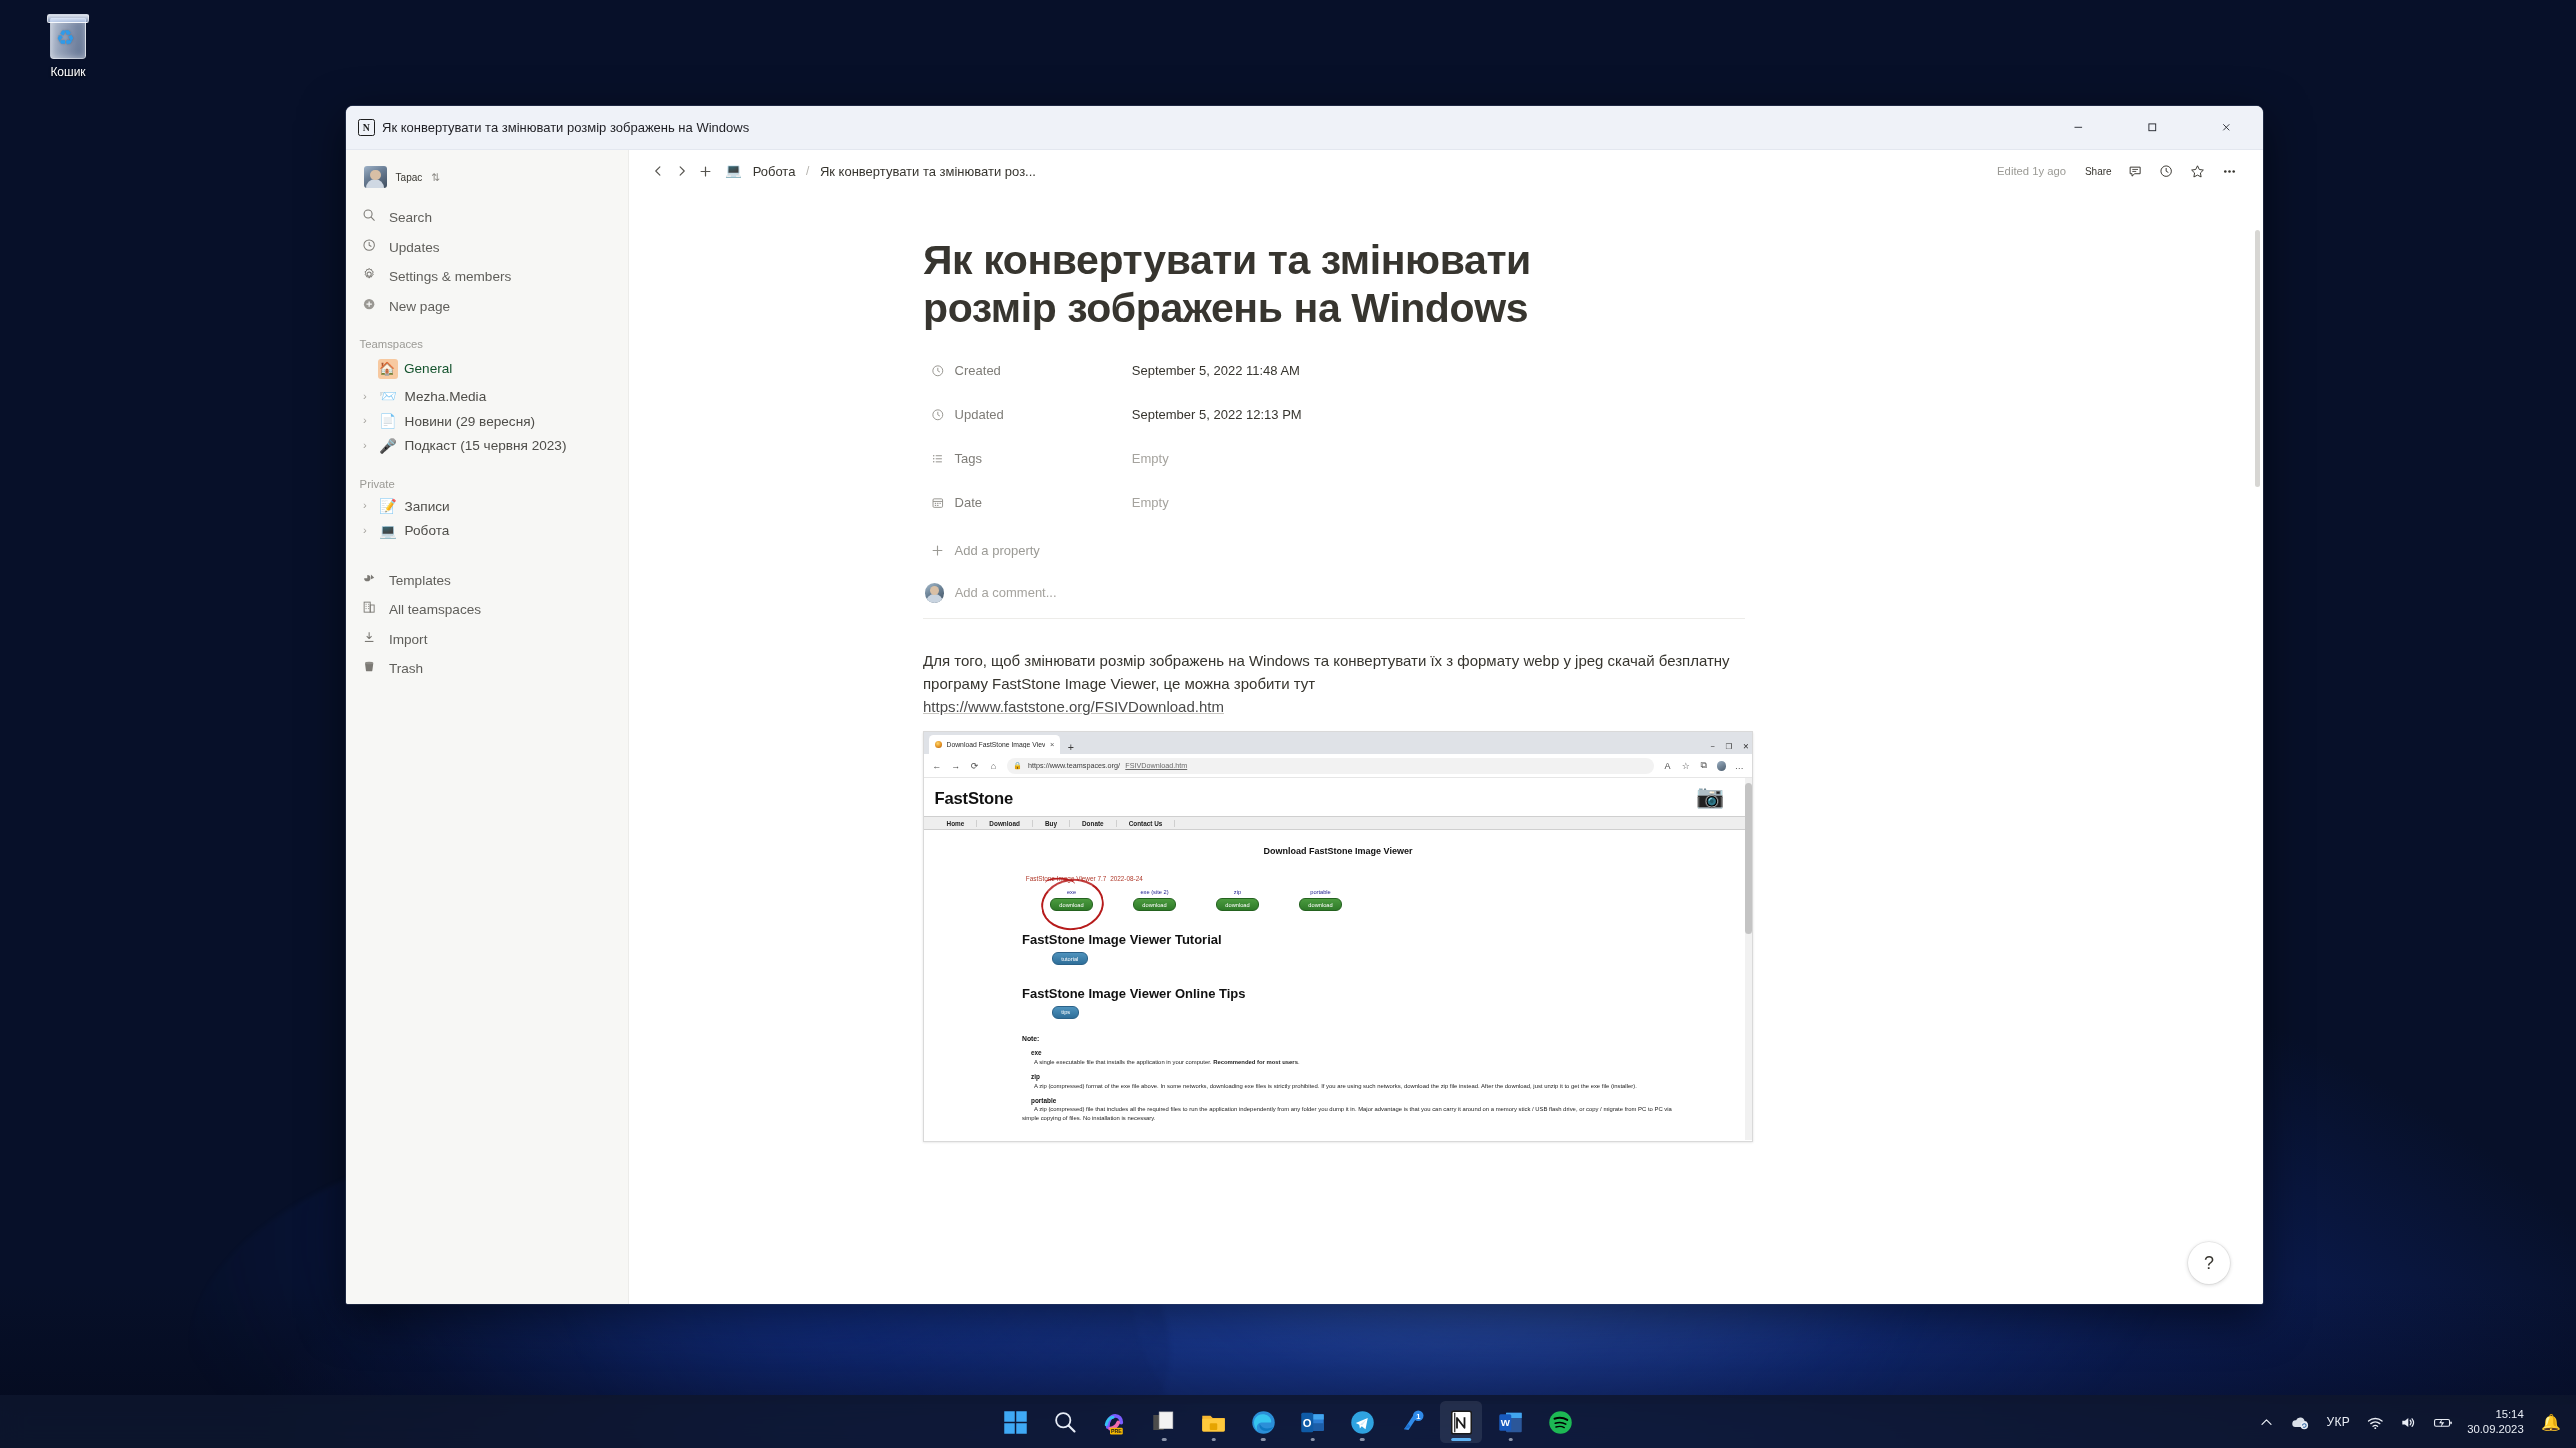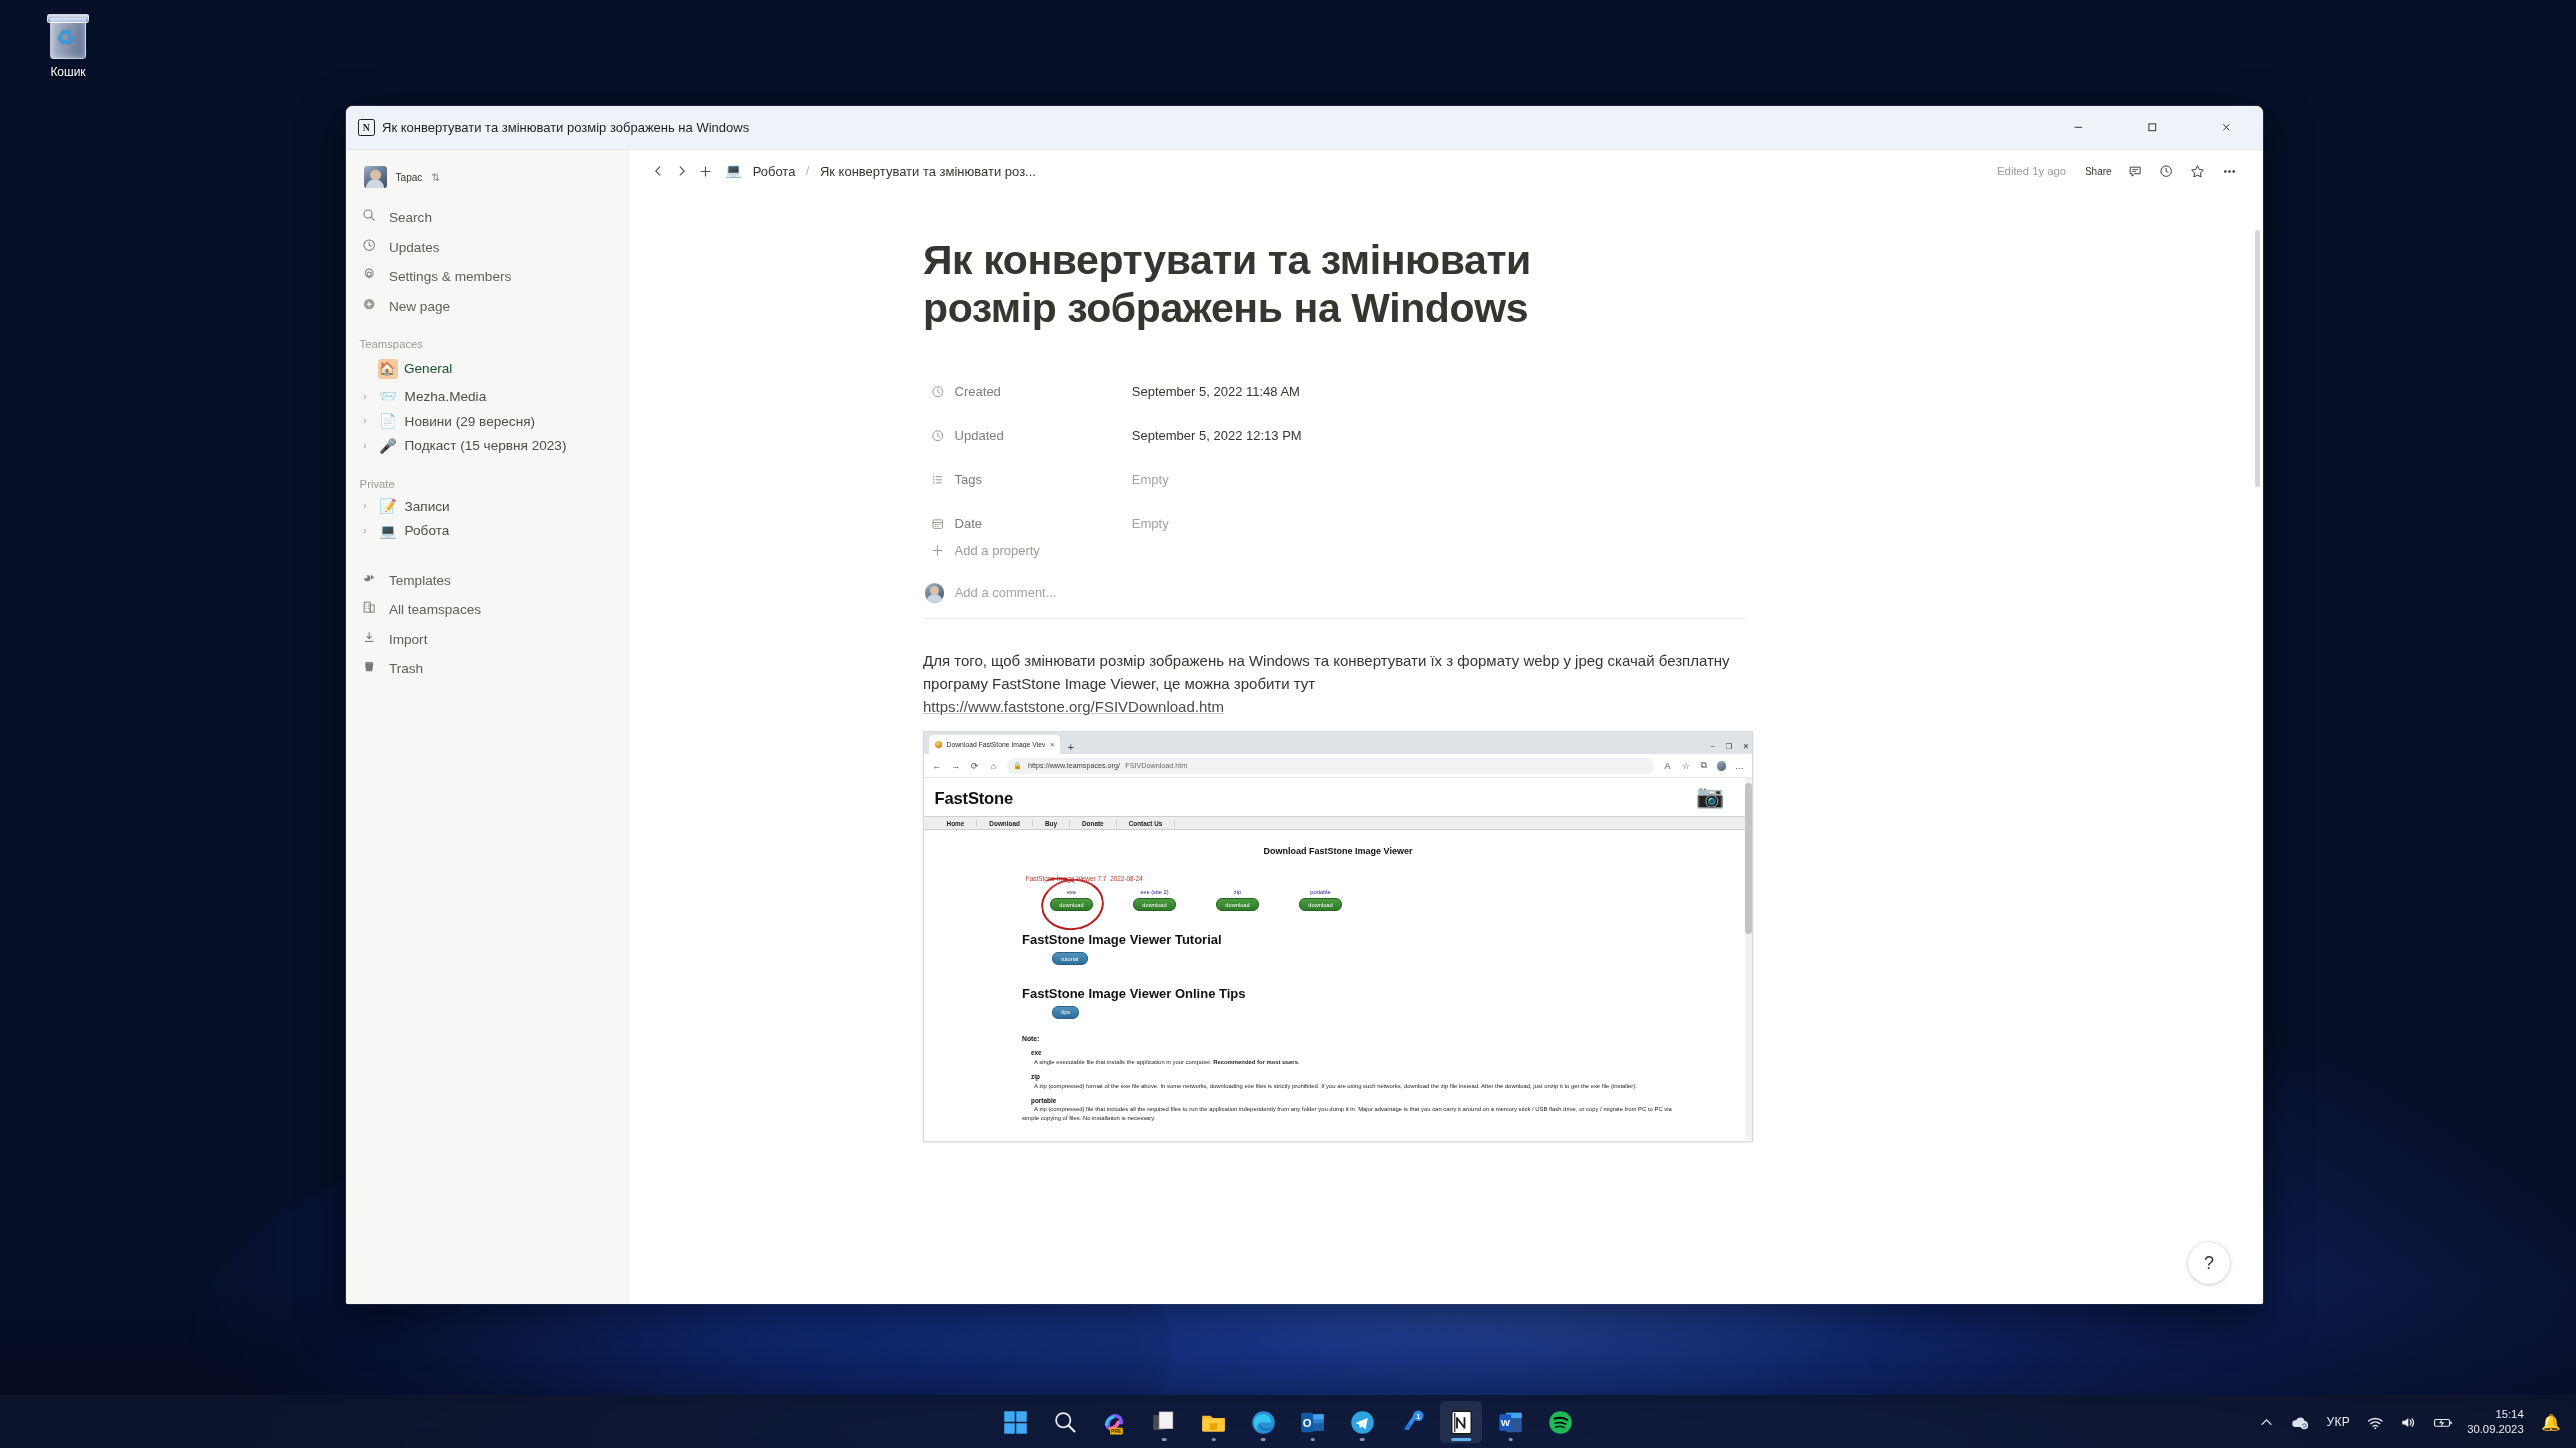--- a/index.html
+++ b/index.html
@@ -160,21 +160,21 @@
   .scroll-area { flex: 1; overflow: hidden; position: relative; }
   .page { padding: 45px 0 0 0; }
   .page-inner { width: 830px; margin: 0 auto 0 294px; }
 
   .page-title {
     font-size: 41px; line-height: 1.16; font-weight: 700; color: #37352f;
     letter-spacing: -0.4px; margin-bottom: 27px; max-width: 709px;
   }
 
   .props { margin-bottom: 7.5px; }
-  .prop-row { display: flex; align-items: flex-end; height: 44px; }
+  .prop-row { display: flex; align-items: flex-start; height: 44px; }
   .prop-key {
     width: 202px; display: flex; align-items: center; gap: 9px; flex: 0 0 auto;
     border-radius: 3px; padding: 3px 6px; cursor: pointer;
   }
   .prop-ico { width: 16.6px; height: 16.6px; display: flex; align-items: center; justify-content: center; color: #908e89; flex: 0 0 auto; }
   .prop-name { font-size: 13px; color: #7e7c77; }
   .prop-val { font-size: 13px; color: #37352f; padding: 3.8px 6.8px; border-radius: 3px; cursor: pointer; }
   .prop-val.empty { color: #a5a39e; }
   .add-prop {
     display: flex; align-items: center; gap: 9px; padding: 4.5px 6px; margin-top: 3px;
@@ -211,21 +211,21 @@
   .sh-tab-title { white-space: nowrap; overflow: hidden; text-overflow: ellipsis; }
   .sh-x { color: #555; font-size: 7.5px; }
   .sh-plus { font-size: 10.6px; color: #3a3a3a; margin: 0 0 1.5px 7.5px; }
   .sh-wctrl { position: absolute; right: 3px; bottom: 3px; display: flex; gap: 10.6px; font-size: 7.5px; color: #2b2b2b; align-items: center; }
   .sh-addrbar { height: 24px; background: #fff; display: flex; align-items: center; gap: 8.3px; padding: 0 7.5px; border-bottom: 0.8px solid #e6e6e6; }
   .sh-ic { font-size: 9px; color: #4a4a4a; width: 10.6px; text-align: center; }
   .sh-url-box {
     flex: 1; height: 16px; background: #f2f2f2; border-radius: 8.3px; display: flex; align-items: center;
     gap: 5.3px; padding: 0 6.8px; font-size: 7.2px; color: #3b3b3b; max-width: 755px;
   }
-  .sh-url-dim { color: #6a6a6a; }
+  .sh-url-dim { color: #6a6a6a; text-decoration: underline; }
   .sh-right-ic { display: flex; align-items: center; gap: 7.5px; }
   .sh-avatar2 { width: 9.8px; height: 9.8px; border-radius: 50%; background: linear-gradient(150deg,#9bafc2,#4b5c6d); }
   .sh-page { background: #fff; height: calc(100% - 47px); position: relative; overflow: hidden; }
   .sh-scrollbar { position: absolute; right: 0; top: 0; width: 6.8px; height: 100%; background: #f1f1f1; }
   .sh-thumb { position: absolute; right: 0; top: 4.5px; width: 6.8px; height: 151px; background: #c4c4c4; border-radius: 3.8px; }
   .sh-brand {
     font-size: 16.6px; font-weight: 700; color: #111; padding: 10.6px 0 7.5px 10.6px; letter-spacing: -0.2px;
     font-family: "Liberation Sans", sans-serif;
   }
   .sh-cam { position: absolute; right: 27px; top: 7.5px; font-size: 22.6px; line-height: 1; }

